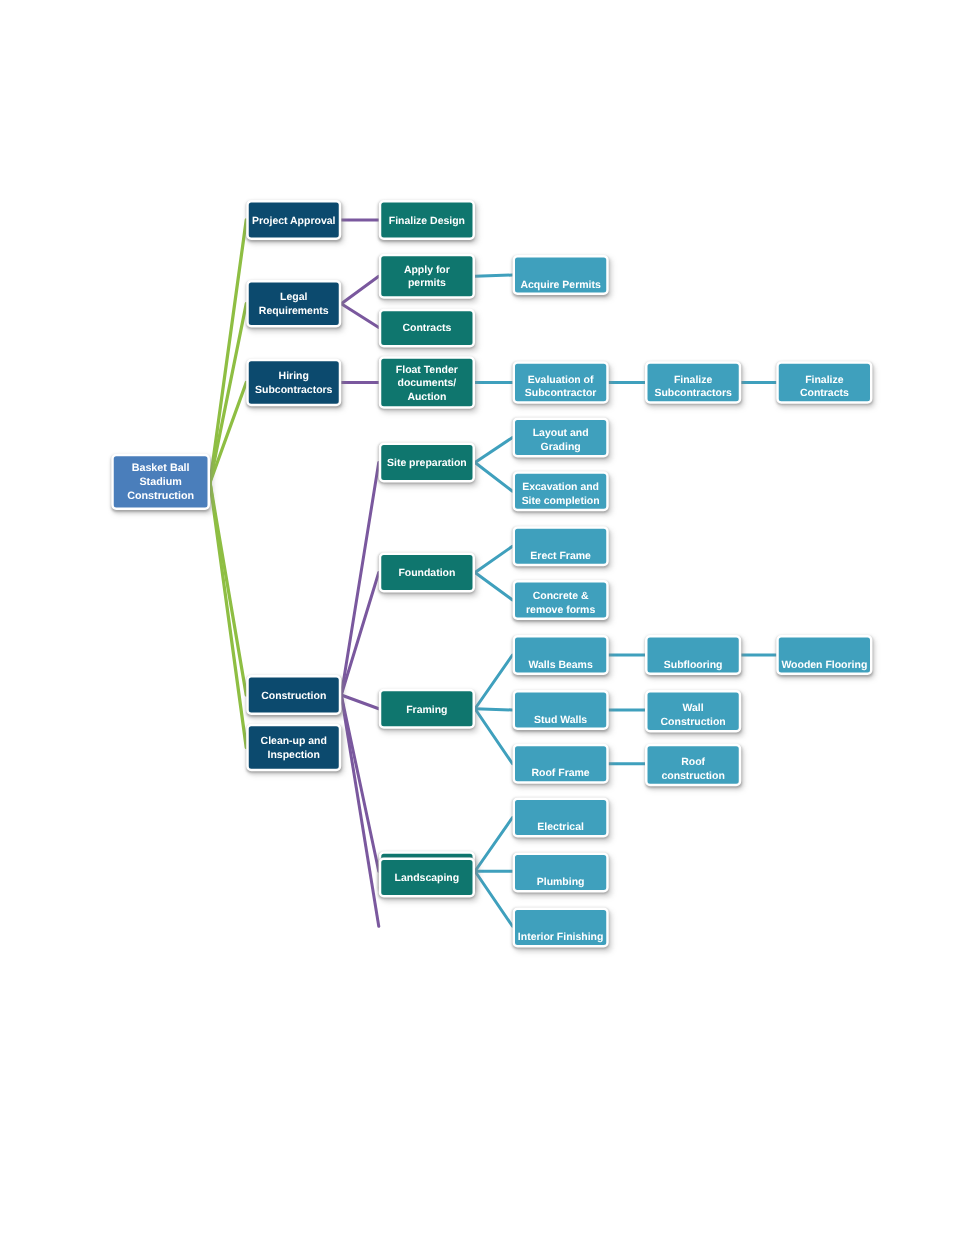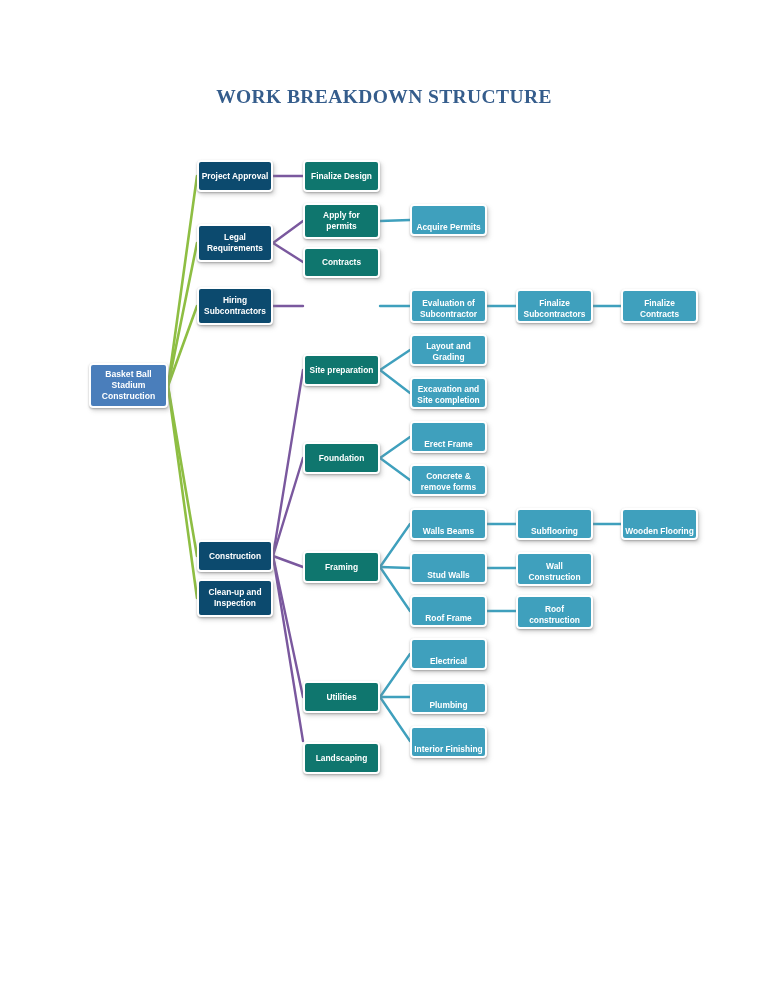--- a/index.html
+++ b/index.html
@@ -68,21 +68,20 @@
   .node.lvl1{ background:#0c4a6e; }
   .node.lvl2{ background:#0f766e; }
   .node.lvl3{ background:#3fa0bd;align-items:flex-end; }
   .node.nowrap .lbl{white-space:nowrap;}
 </style>
 </head>
 <body>
 
 <div id="page-frame">
 
-  <div class="wbs-title">WORK BREAKDOWN STRUCTURE</div>
 
   <div id="diagram">
 
     <svg id="edges" viewBox="0 0 768 994" width="768" height="994" xmlns="http://www.w3.org/2000/svg">
 
       <g stroke="#8ebe43" stroke-width="2.6" fill="none" stroke-linecap="round">
         <path d="M168,386 L197,176"></path>
         <path d="M168,386 L197,243"></path>
         <path d="M168,386 L197,306"></path>
         <path d="M168,386 L197,556"></path>
@@ -161,33 +160,38 @@
     <div class="node lvl2" style="left:303px;top:160px;width:77px;height:32px;">
       <span class="lbl">Finalize Design</span>
     </div>
     <div class="node lvl2" style="left:303px;top:203px;width:77px;height:36px;">
       <span class="lbl">Apply for
 permits</span>
     </div>
     <div class="node lvl2" style="left:303px;top:247px;width:77px;height:31px;">
       <span class="lbl">Contracts</span>
     </div>
+    <div class="node lvl2" style="left:303px;top:285px;width:77px;height:42px;">
+      <span class="lbl">Float Tender
+documents/
+Auction</span>
+    </div>
     <div class="node lvl2" style="left:303px;top:354px;width:77px;height:32px;">
       <span class="lbl">Site preparation</span>
     </div>
     <div class="node lvl2" style="left:303px;top:442px;width:77px;height:32px;">
       <span class="lbl">Foundation</span>
     </div>
     <div class="node lvl2" style="left:303px;top:551px;width:77px;height:32px;">
       <span class="lbl">Framing</span>
     </div>
     <div class="node lvl2" style="left:303px;top:681px;width:77px;height:32px;">
       <span class="lbl">Utilities</span>
     </div>
-    <div class="node lvl2" style="left:303px;top:742px;width:77px;height:32px;justify-content:center;">
+    <div class="node lvl2" style="left:303px;top:686px;width:77px;height:32px;justify-content:center;">
       <span class="lbl">Landscaping</span>
     </div>
 
     <div class="node lvl3 nowrap" style="left:410px;top:204px;width:77px;height:32px;">
       <span class="lbl">Acquire Permits</span>
     </div>
     <div class="node lvl3" style="left:410px;top:289px;width:77px;height:34px;">
       <span class="lbl">Evaluation of
 Subcontractor</span>
     </div>

